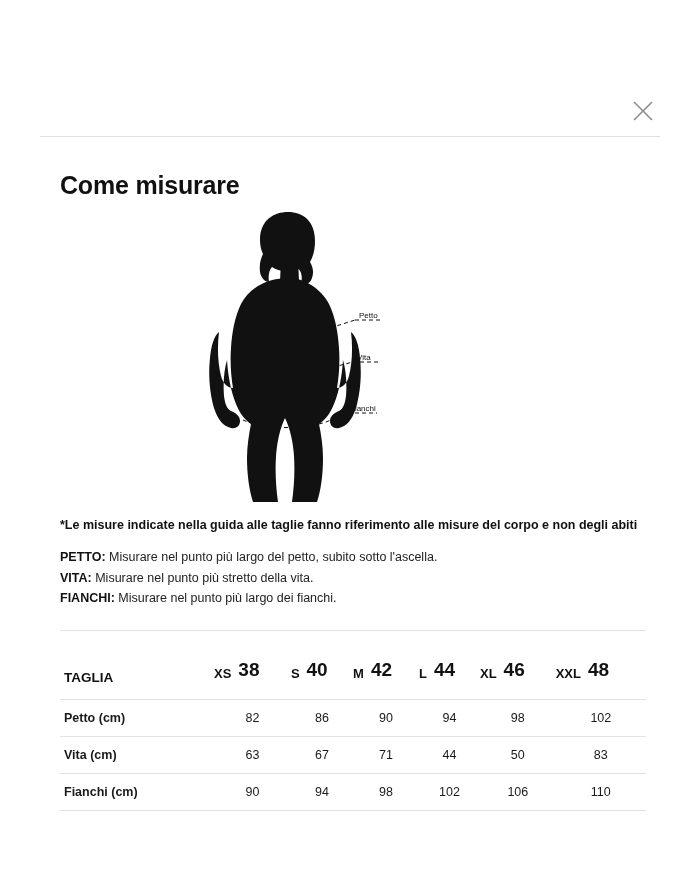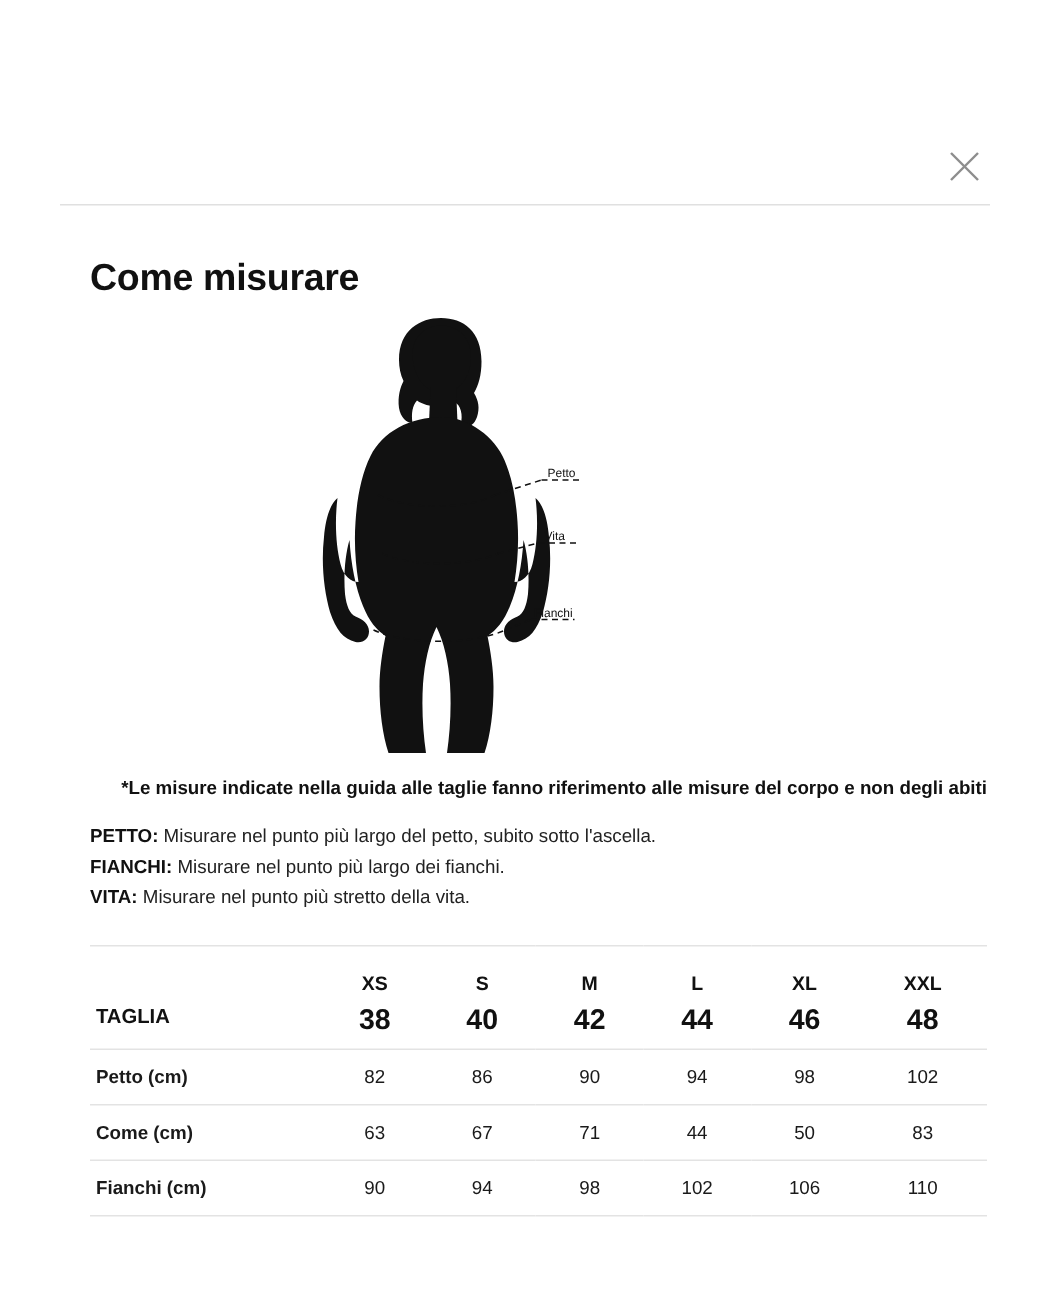--- a/index.html
+++ b/index.html
@@ -43,21 +43,21 @@
   }
   .close-btn svg {
     display: block;
   }
   .divider {
     height: 1px;
     background: #e0e0e0;
     margin: 0 40px;
   }
   .content {
-    padding: 0 42px 0 60px;
+    padding: 0 54px 0 60px;
     flex: 1 1 auto;
   }
   h1.title {
     font-size: 25px;
     font-weight: bold;
     letter-spacing: -0.2px;
     margin: 34px 0 0 0;
     color: #111111;
   }
   .figure-wrap {
@@ -73,21 +73,20 @@
   }
   .figure svg {
     display: block;
   }
   .note-star {
     font-size: 12.5px;
     font-weight: bold;
     color: #111111;
     margin-top: 14px;
     line-height: 1.5;
-    text-align: right;
   }
   .defs {
     margin-top: 12px;
     font-size: 12.5px;
     line-height: 1.62;
     color: #222222;
   }
   .defs .term {
     font-weight: bold;
     color: #111111;
@@ -119,22 +118,21 @@
     width: 150px;
   }
   table.size-table thead th.first-col {
     font-size: 13.5px;
     font-weight: bold;
     vertical-align: bottom;
     padding-bottom: 14px;
   }
   .hdr-stack {
     display: flex;
-    flex-direction: column;
-    align-items: center;
+    align-items: flex-end;
     gap: 7px;
     margin-top: 10px;
   }
   .hdr-letter { font-size: 13px; font-weight: bold; }
   .hdr-num { font-size: 19px; font-weight: bold; }
   table.size-table tbody td {
     height: 36px;
     font-weight: normal;
     color: #1a1a1a;
   }
@@ -244,24 +242,24 @@
       </div>
     </div>
 
     <p class="note-star">*Le misure indicate nella guida alle taglie fanno riferimento alle misure del corpo e non degli abiti</p>
 
     <div class="defs">
       <div>
         <span class="term">PETTO:</span><span> Misurare nel punto più largo del petto, subito sotto l'ascella.</span>
       </div>
       <div>
-        <span class="term">FIANCHI:</span><span> Misurare nel punto più largo dei fianchi.</span>
+        <span class="term">VITA:</span><span> Misurare nel punto più stretto della vita.</span>
       </div>
       <div>
-        <span class="term">VITA:</span><span> Misurare nel punto più stretto della vita.</span>
+        <span class="term">FIANCHI:</span><span> Misurare nel punto più largo dei fianchi.</span>
       </div>
     </div>
 
     <table class="size-table">
       <thead>
         <tr>
           <th class="first-col">TAGLIA</th>
           <th>
             <div class="hdr-stack">
               <span class="hdr-letter">XS</span>
@@ -304,21 +302,21 @@
         <tr>
           <td class="first-col">Petto (cm)</td>
           <td>82</td>
           <td>86</td>
           <td>90</td>
           <td>94</td>
           <td>98</td>
           <td>102</td>
         </tr>
         <tr>
-          <td class="first-col">Come (cm)</td>
+          <td class="first-col">Vita (cm)</td>
           <td>63</td>
           <td>67</td>
           <td>71</td>
           <td>44</td>
           <td>50</td>
           <td>83</td>
         </tr>
         <tr>
           <td class="first-col">Fianchi (cm)</td>
           <td>90</td>

